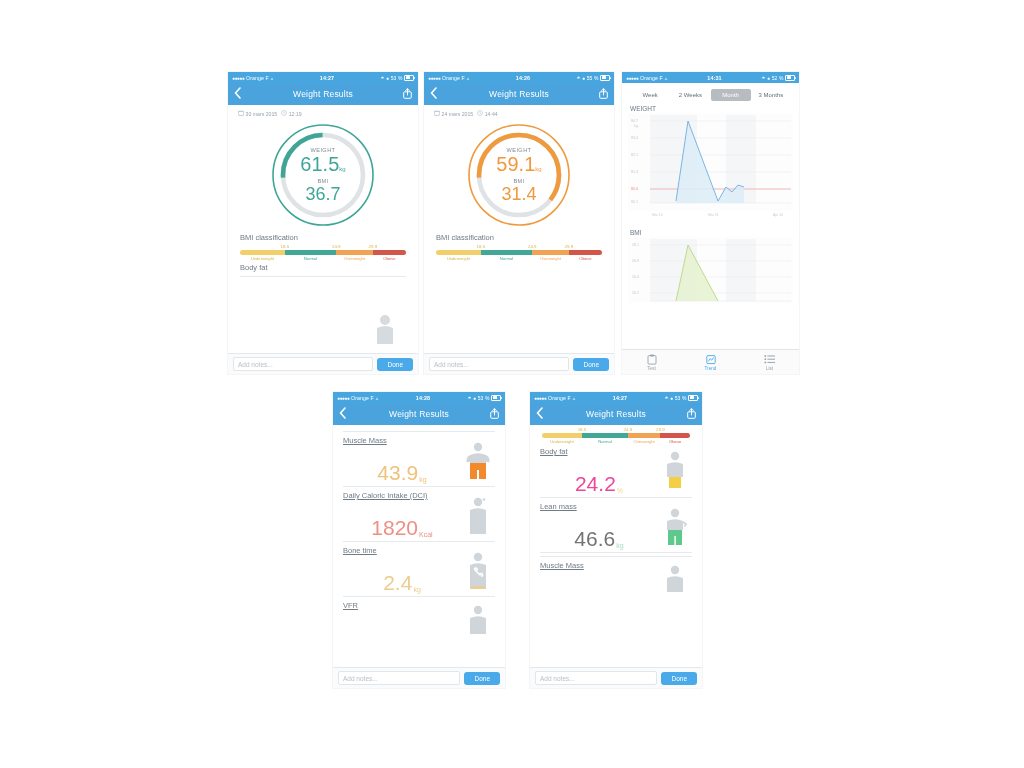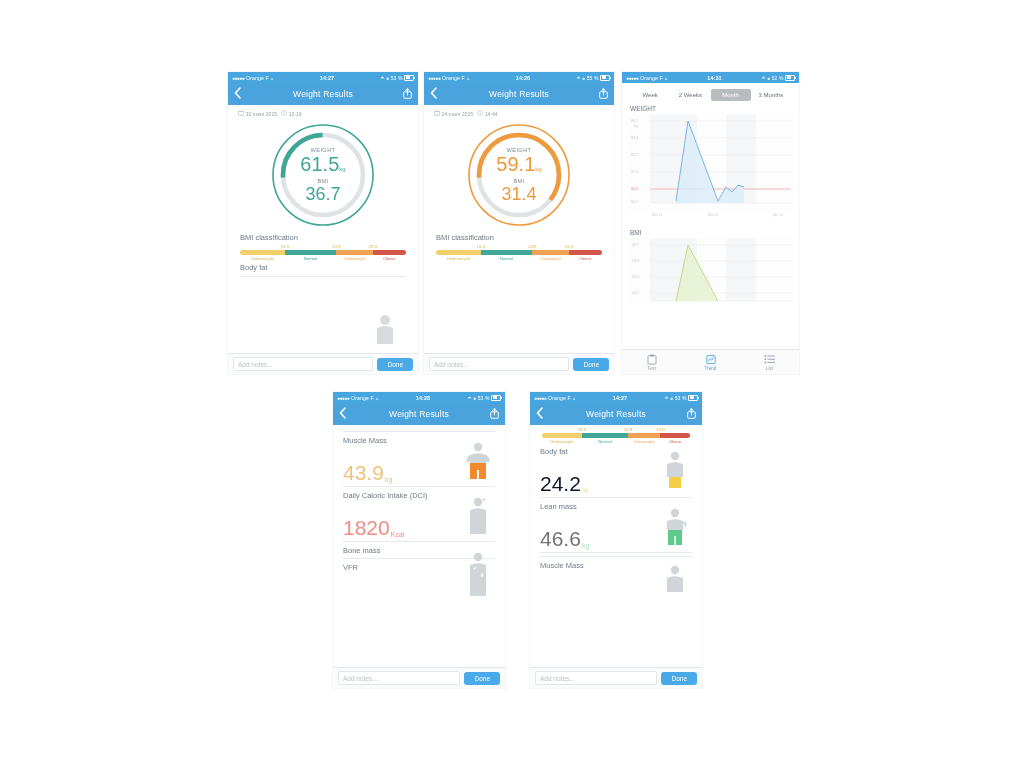--- a/index.html
+++ b/index.html
@@ -99,22 +99,22 @@
   .tabbar{
     position:absolute;left:0;right:0;bottom:0;height:24px;background:#fbfbfb;
     border-top:1px solid #e3e6e8;display:flex;
   }
   .tab{flex:1;display:flex;flex-direction:column;align-items:center;justify-content:center;gap:1px;cursor:pointer;}
   .tab .tlbl{font-size:4.6px;color:#9aa3aa;}
   .tab.on .tlbl{color:#4aa9e8;}
 
   
   .metric{position:relative;padding:4px 10px 0 10px;}
-  .metric .mname{font-size:7.5px;color:#6f7b85;}
-  .metric .mvalwrap{display:flex;align-items:flex-end;height:38px;padding-right:34px;}
+  .metric .mname{font-size:7.5px;color:#6f7b85;text-decoration:underline;}
+  .metric .mvalwrap{display:flex;align-items:flex-end;justify-content:center;height:38px;padding-right:34px;}
   .metric .mval{font-size:21px;font-weight:300;line-height:1;}
   .metric .munit{font-size:7px;font-weight:400;margin-left:1px;}
   .metric .figure{position:absolute;right:14px;top:10px;}
   .metric .sub{position:absolute;left:10px;top:20px;font-size:4.3px;color:#b9c1c7;line-height:1.35;}
   .mhr{height:1px;background:#e7eaec;margin:3px 10px 0 10px;}
 </style>
 </head>
 <body>
 
 <div class="canvas"></div>
@@ -489,21 +489,25 @@
       <svg width="26" height="40" viewBox="0 0 26 40">
         <circle cx="13" cy="5" r="4.2" fill="#cfd5d9"></circle>
         <path d="M5 13 q8-3.5 16 0 v24 h-16z" fill="#cfd5d9"></path>
         <circle cx="19" cy="2.5" r="1.3" fill="#cfd5d9"></circle>
       </svg>
     </div>
   </div>
   <div class="mhr"></div>
 
   <div class="metric">
-    <div class="mname">Bone mass</div>
+    <div class="mname">Bone time</div>
+    <div class="mvalwrap">
+      <span class="mval" style="color:#eccd8e">2.4</span>
+      <span class="munit" style="color:#eccd8e">kg</span>
+    </div>
     <div class="figure">
       <svg width="26" height="40" viewBox="0 0 26 40">
         <circle cx="13" cy="5" r="4.2" fill="#cfd5d9"></circle>
         <path d="M5 13 q8-3.5 16 0 v24 h-16z" fill="#cfd5d9"></path>
         <path d="M10 18 l5 5 M9.5 17 a1.3 1.3 0 1 1 1.6 1.6 M15 22.5 a1.3 1.3 0 1 1 1.6 1.6" stroke="#fff" stroke-width="1.6" fill="none" stroke-linecap="round"></path>
         <rect x="6" y="34" width="14" height="3" fill="#e8cf9a"></rect>
       </svg>
     </div>
   </div>
   <div class="mhr"></div>
@@ -570,21 +574,21 @@
       <span class="nm" style="flex:27;color:#d9b44a">Underweight</span>
       <span class="nm" style="flex:31;color:#41a898">Normal</span>
       <span class="nm" style="flex:22;color:#f0a354">Overweight</span>
       <span class="nm" style="flex:20;color:#d2574a">Obese</span>
     </div>
   </div>
 
   <div class="metric" style="padding-top:6px">
     <div class="mname">Body fat</div>
     <div class="mvalwrap">
-      <span class="mval" style="color:#0f172a">24.2</span>
+      <span class="mval" style="color:#ec4899">24.2</span>
       <span class="munit" style="color:#f2d88a">%</span>
     </div>
     <div class="figure">
       <svg width="26" height="40" viewBox="0 0 26 40">
         <circle cx="13" cy="5" r="4.2" fill="#cfd5d9"></circle>
         <path d="M5 13 q8-3.5 16 0 v13 h-16z" fill="#cfd5d9"></path>
         <rect x="7" y="26" width="12" height="11" fill="#f4cf45"></rect>
       </svg>
     </div>
   </div>

